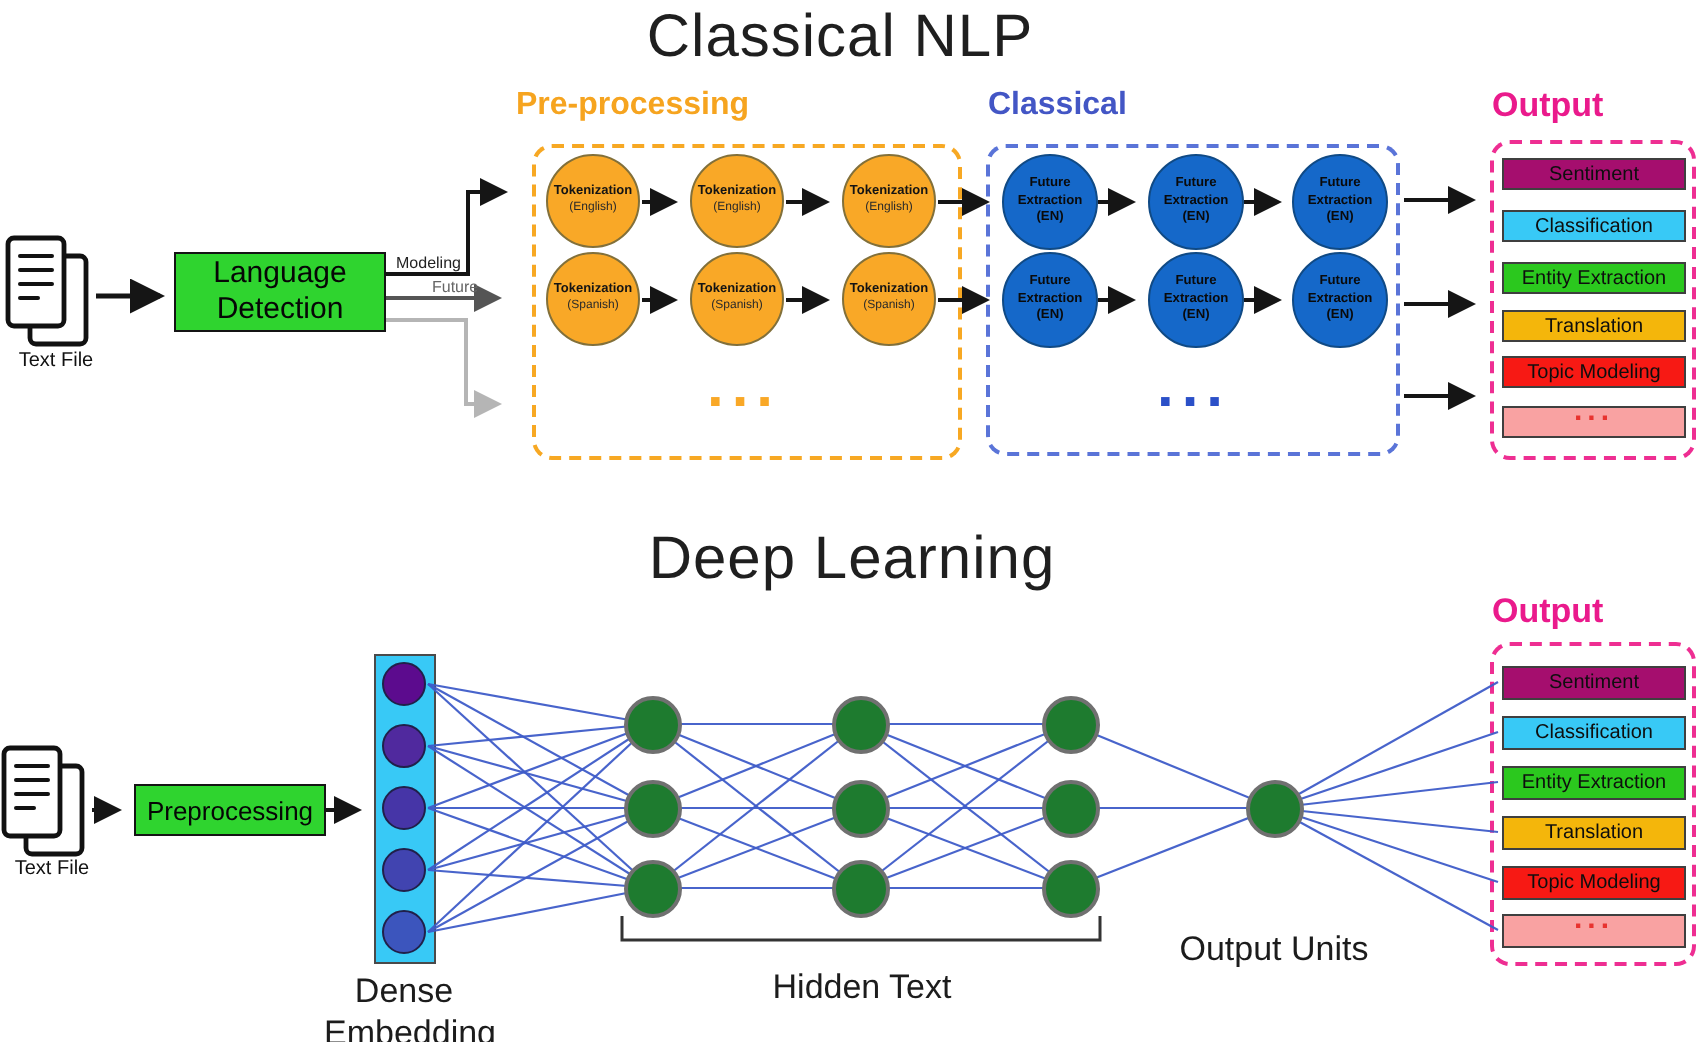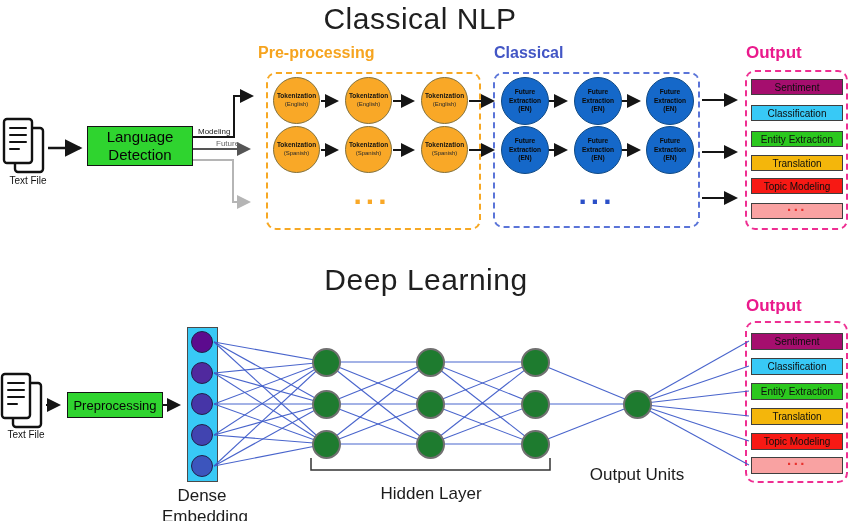--- a/index.html
+++ b/index.html
@@ -258,21 +258,21 @@
   <div class="abs gnode" style="left:311.5px;top:429.5px;"></div>
   <div class="abs gnode" style="left:415.5px;top:347.5px;"></div>
   <div class="abs gnode" style="left:415.5px;top:389.5px;"></div>
   <div class="abs gnode" style="left:415.5px;top:429.5px;"></div>
   <div class="abs gnode" style="left:520.5px;top:347.5px;"></div>
   <div class="abs gnode" style="left:520.5px;top:389.5px;"></div>
   <div class="abs gnode" style="left:520.5px;top:429.5px;"></div>
   <div class="abs gnode" style="left:622.5px;top:389.5px;"></div>
 
   <div class="abs bot-lab" style="left:162px;top:485px;width:80px;line-height:1.25;">Dense Embedding</div>
-  <div class="abs bot-lab" style="left:371px;top:484px;width:120px;">Hidden Layer</div>
+  <div class="abs bot-lab" style="left:371px;top:484px;width:120px;">Hidden Text</div>
   <div class="abs bot-lab" style="left:577px;top:465px;width:120px;">Output Units</div>
 
   <div class="abs orow orow2" style="top: 333px; background-color: rgb(165, 14, 110);">
       <span>Sentiment</span>
     </div>
   <div class="abs orow orow2" style="top: 358px; background-color: rgb(56, 201, 246);">
       <span>Classification</span>
     </div>
   <div class="abs orow orow2" style="top: 383px; background-color: rgb(43, 200, 30);">
       <span>Entity Extraction</span>

